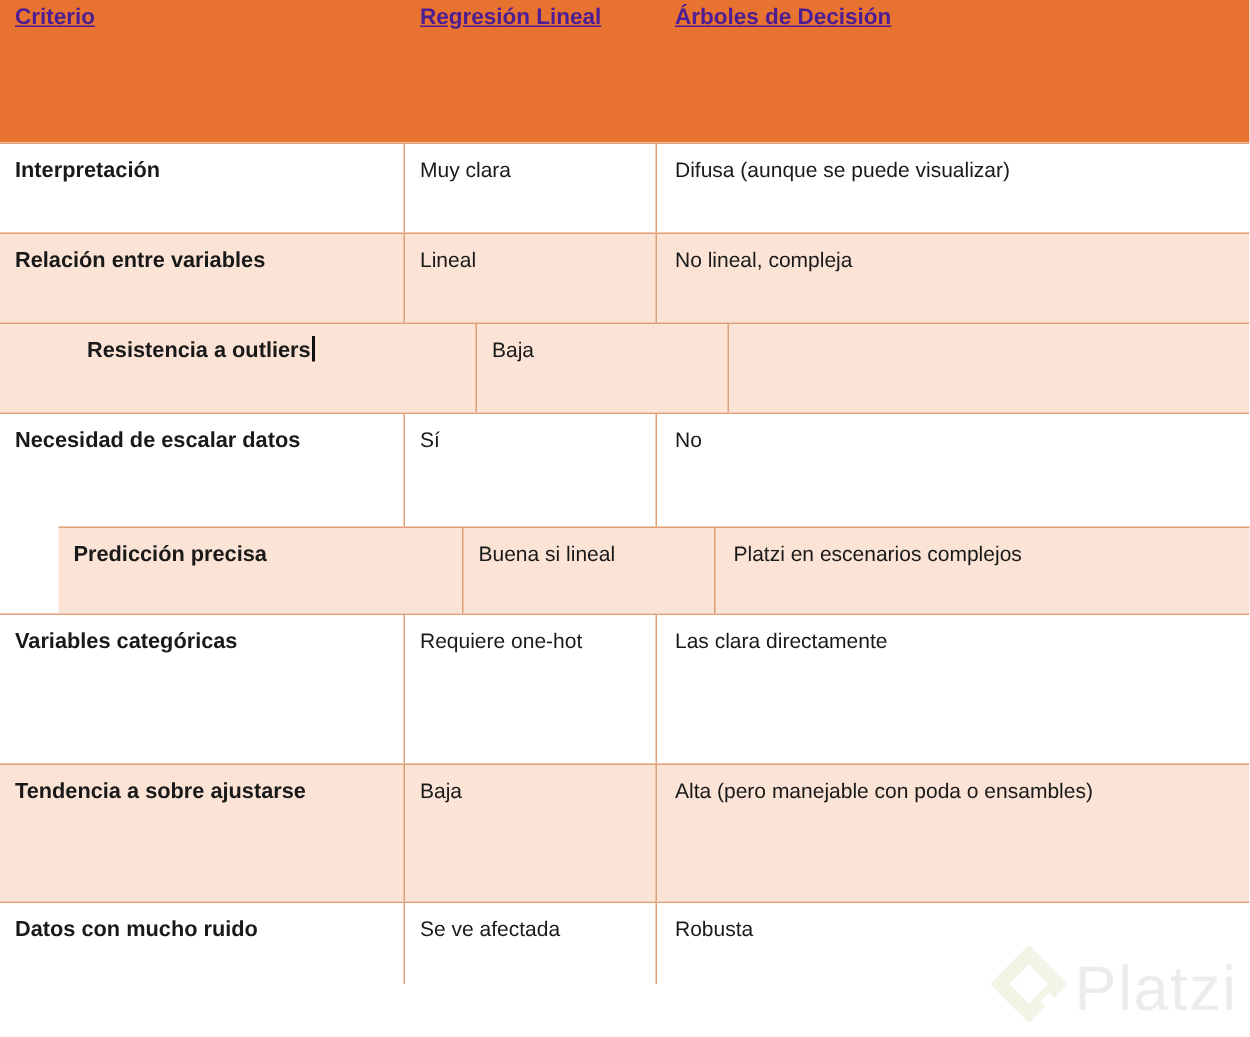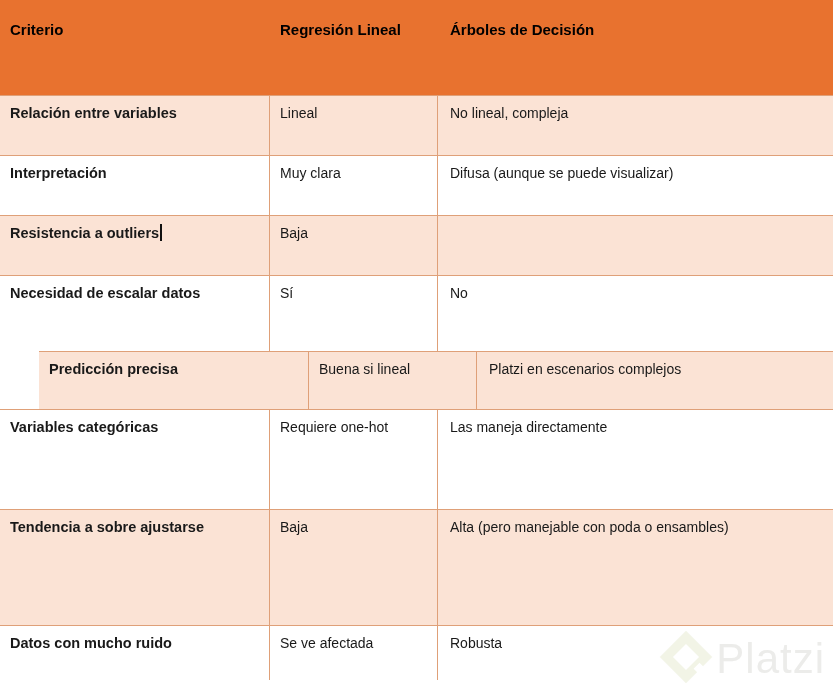--- a/index.html
+++ b/index.html
@@ -16,43 +16,44 @@
     display: flex;
     flex-direction: column;
     position: relative;
   }
   .row { display: flex; width: 833px; flex: 0 0 auto; }
   .row.body { border-top: 1px solid #DFA078; background: #ffffff; }
   .row.alt { background: #FBE3D5; }
   .row.header { background: #E8722F; height: 95px; }
   .r1 { height: 60px; }
   .r2 { height: 60px; }
-  .r3 { height: 60px; }
+  .r3 { height: 60px; padding-left: 48px; }
   .r4 { height: 76px; }
   .r5 { height: 58px; margin-left: 39px; }
   .r6 { height: 100px; }
-  .r7 { height: 116px; }
+  .r7 { height: 92px; }
   .r8 { height: 55px; }
   .cell {
     padding: 8px 10px 0 10px;
     overflow: hidden;
     font-size: 14px;
     line-height: 1.3;
   }
   .c1 { width: 270px; }
   .c2 { width: 168px; }
   .c3 { width: 395px; padding-left: 12px; }
   .row.body .c1 { border-right: 1px solid #DFA078; }
   .row.body .c2 { border-right: 1px solid #DFA078; }
   .row.header .cell {
-    color: #000000;
+    color: #4c1d95;
     font-weight: bold;
     font-size: 15px;
-    padding-top: 20px;
+    padding-top: 2px;
     border: none;
+    text-decoration: underline;
   }
   .criterio-label { font-weight: bold; font-size: 14.5px; }
   .caret {
     display: inline-block;
     width: 1.5px;
     height: 17px;
     background: #111111;
     vertical-align: -3px;
     margin-left: 1px;
   }
@@ -76,34 +77,34 @@
 <body>
 
 <div class="table">
 
   <div class="row header">
     <div class="cell c1">Criterio</div>
     <div class="cell c2">Regresión Lineal</div>
     <div class="cell c3">Árboles de Decisión</div>
   </div>
 
+  <div class="row body r2">
+    <div class="cell c1">
+      <span class="criterio-label">Interpretación</span>
+    </div>
+    <div class="cell c2">Muy clara</div>
+    <div class="cell c3">Difusa (aunque se puede visualizar)</div>
+  </div>
+
   <div class="row body alt r1">
     <div class="cell c1">
       <span class="criterio-label">Relación entre variables</span>
     </div>
     <div class="cell c2">Lineal</div>
     <div class="cell c3">No lineal, compleja</div>
-  </div>
-
-  <div class="row body r2">
-    <div class="cell c1">
-      <span class="criterio-label">Interpretación</span>
-    </div>
-    <div class="cell c2">Muy clara</div>
-    <div class="cell c3">Difusa (aunque se puede visualizar)</div>
   </div>
 
   <div class="row body alt r3">
     <div class="cell c1">
       <span class="criterio-label">Resistencia a outliers</span><span class="caret"></span>
     </div>
     <div class="cell c2">Baja</div>
   </div>
 
   <div class="row body r4">
@@ -120,21 +121,21 @@
     </div>
     <div class="cell c2">Buena si lineal</div>
     <div class="cell c3">Platzi en escenarios complejos</div>
   </div>
 
   <div class="row body r6">
     <div class="cell c1">
       <span class="criterio-label">Variables categóricas</span>
     </div>
     <div class="cell c2">Requiere one-hot</div>
-    <div class="cell c3">Las maneja directamente</div>
+    <div class="cell c3">Las clara directamente</div>
   </div>
 
   <div class="row body alt r7">
     <div class="cell c1">
       <span class="criterio-label">Tendencia a sobre ajustarse</span>
     </div>
     <div class="cell c2">Baja</div>
     <div class="cell c3">Alta (pero manejable con poda o ensambles)</div>
   </div>
 

